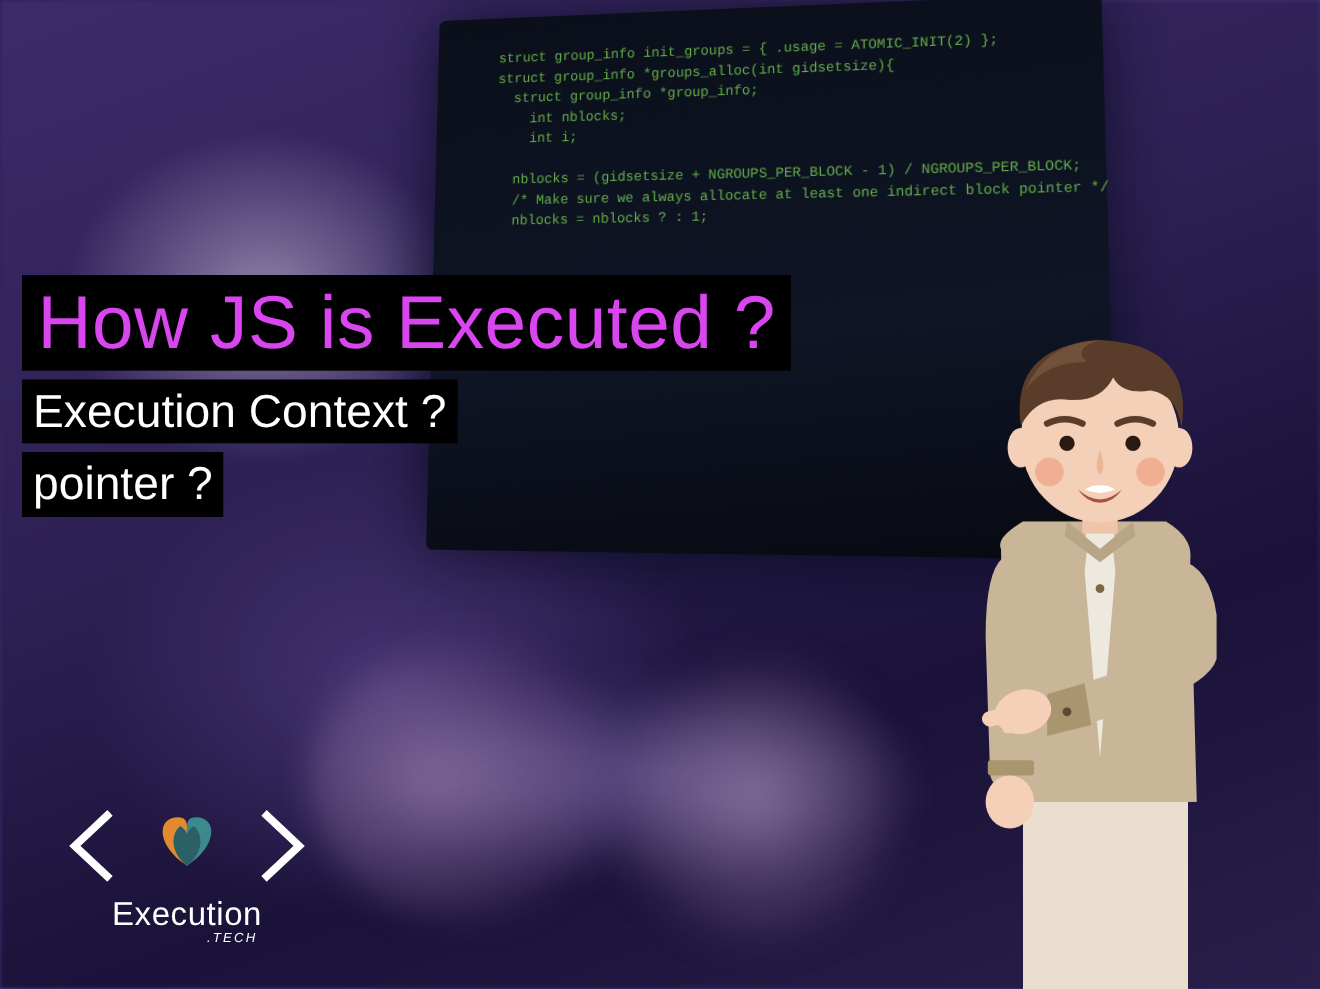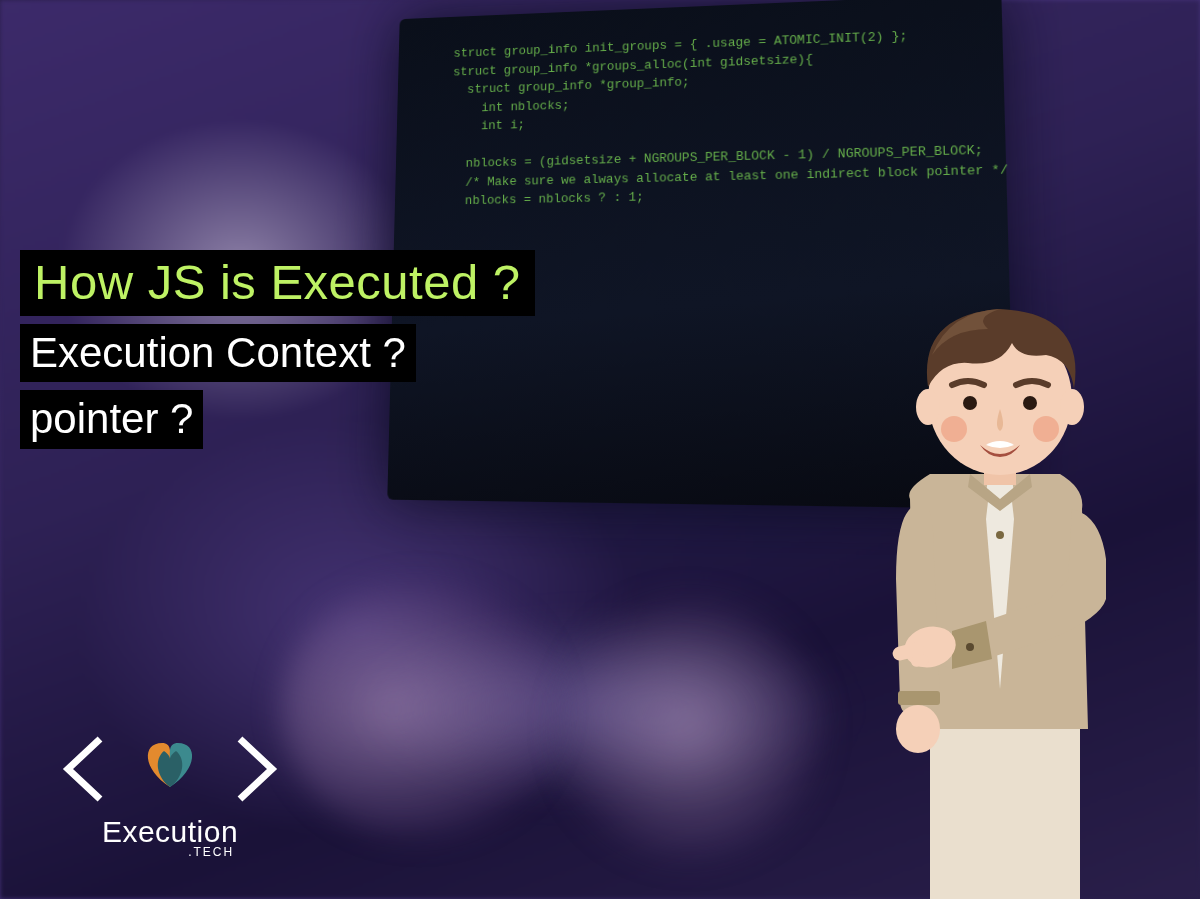--- a/index.html
+++ b/index.html
@@ -75,22 +75,22 @@
     }
     .text-overlay {
       position: absolute;
       top: 250px;
       left: 20px;
       z-index: 20;
     }
     .title-box {
       display: inline-block;
       background: #000;
-      color: #bef264;
-      font-size: 49px;
+      color: #d946ef;
+      font-size: 68px;
       font-weight: 400;
       padding: 6px 14px;
       line-height: 1.1;
       letter-spacing: 0.5px;
     }
     .subtitle-box {
       display: inline-block;
       background: #000;
       color: #fff;
       font-size: 42px;
@@ -117,20 +117,21 @@
       margin-top: 6px;
       letter-spacing: 0.5px;
     }
     .logo-text .tech {
       font-size: 12px;
       letter-spacing: 2px;
       display: block;
       text-align: right;
       margin-top: -4px;
       margin-right: 4px;
+      font-style: italic;
     }
     .character {
       position: absolute;
       right: 20px;
       bottom: 0;
       width: 380px;
       height: 640px;
       z-index: 25;
     }
   </style>

